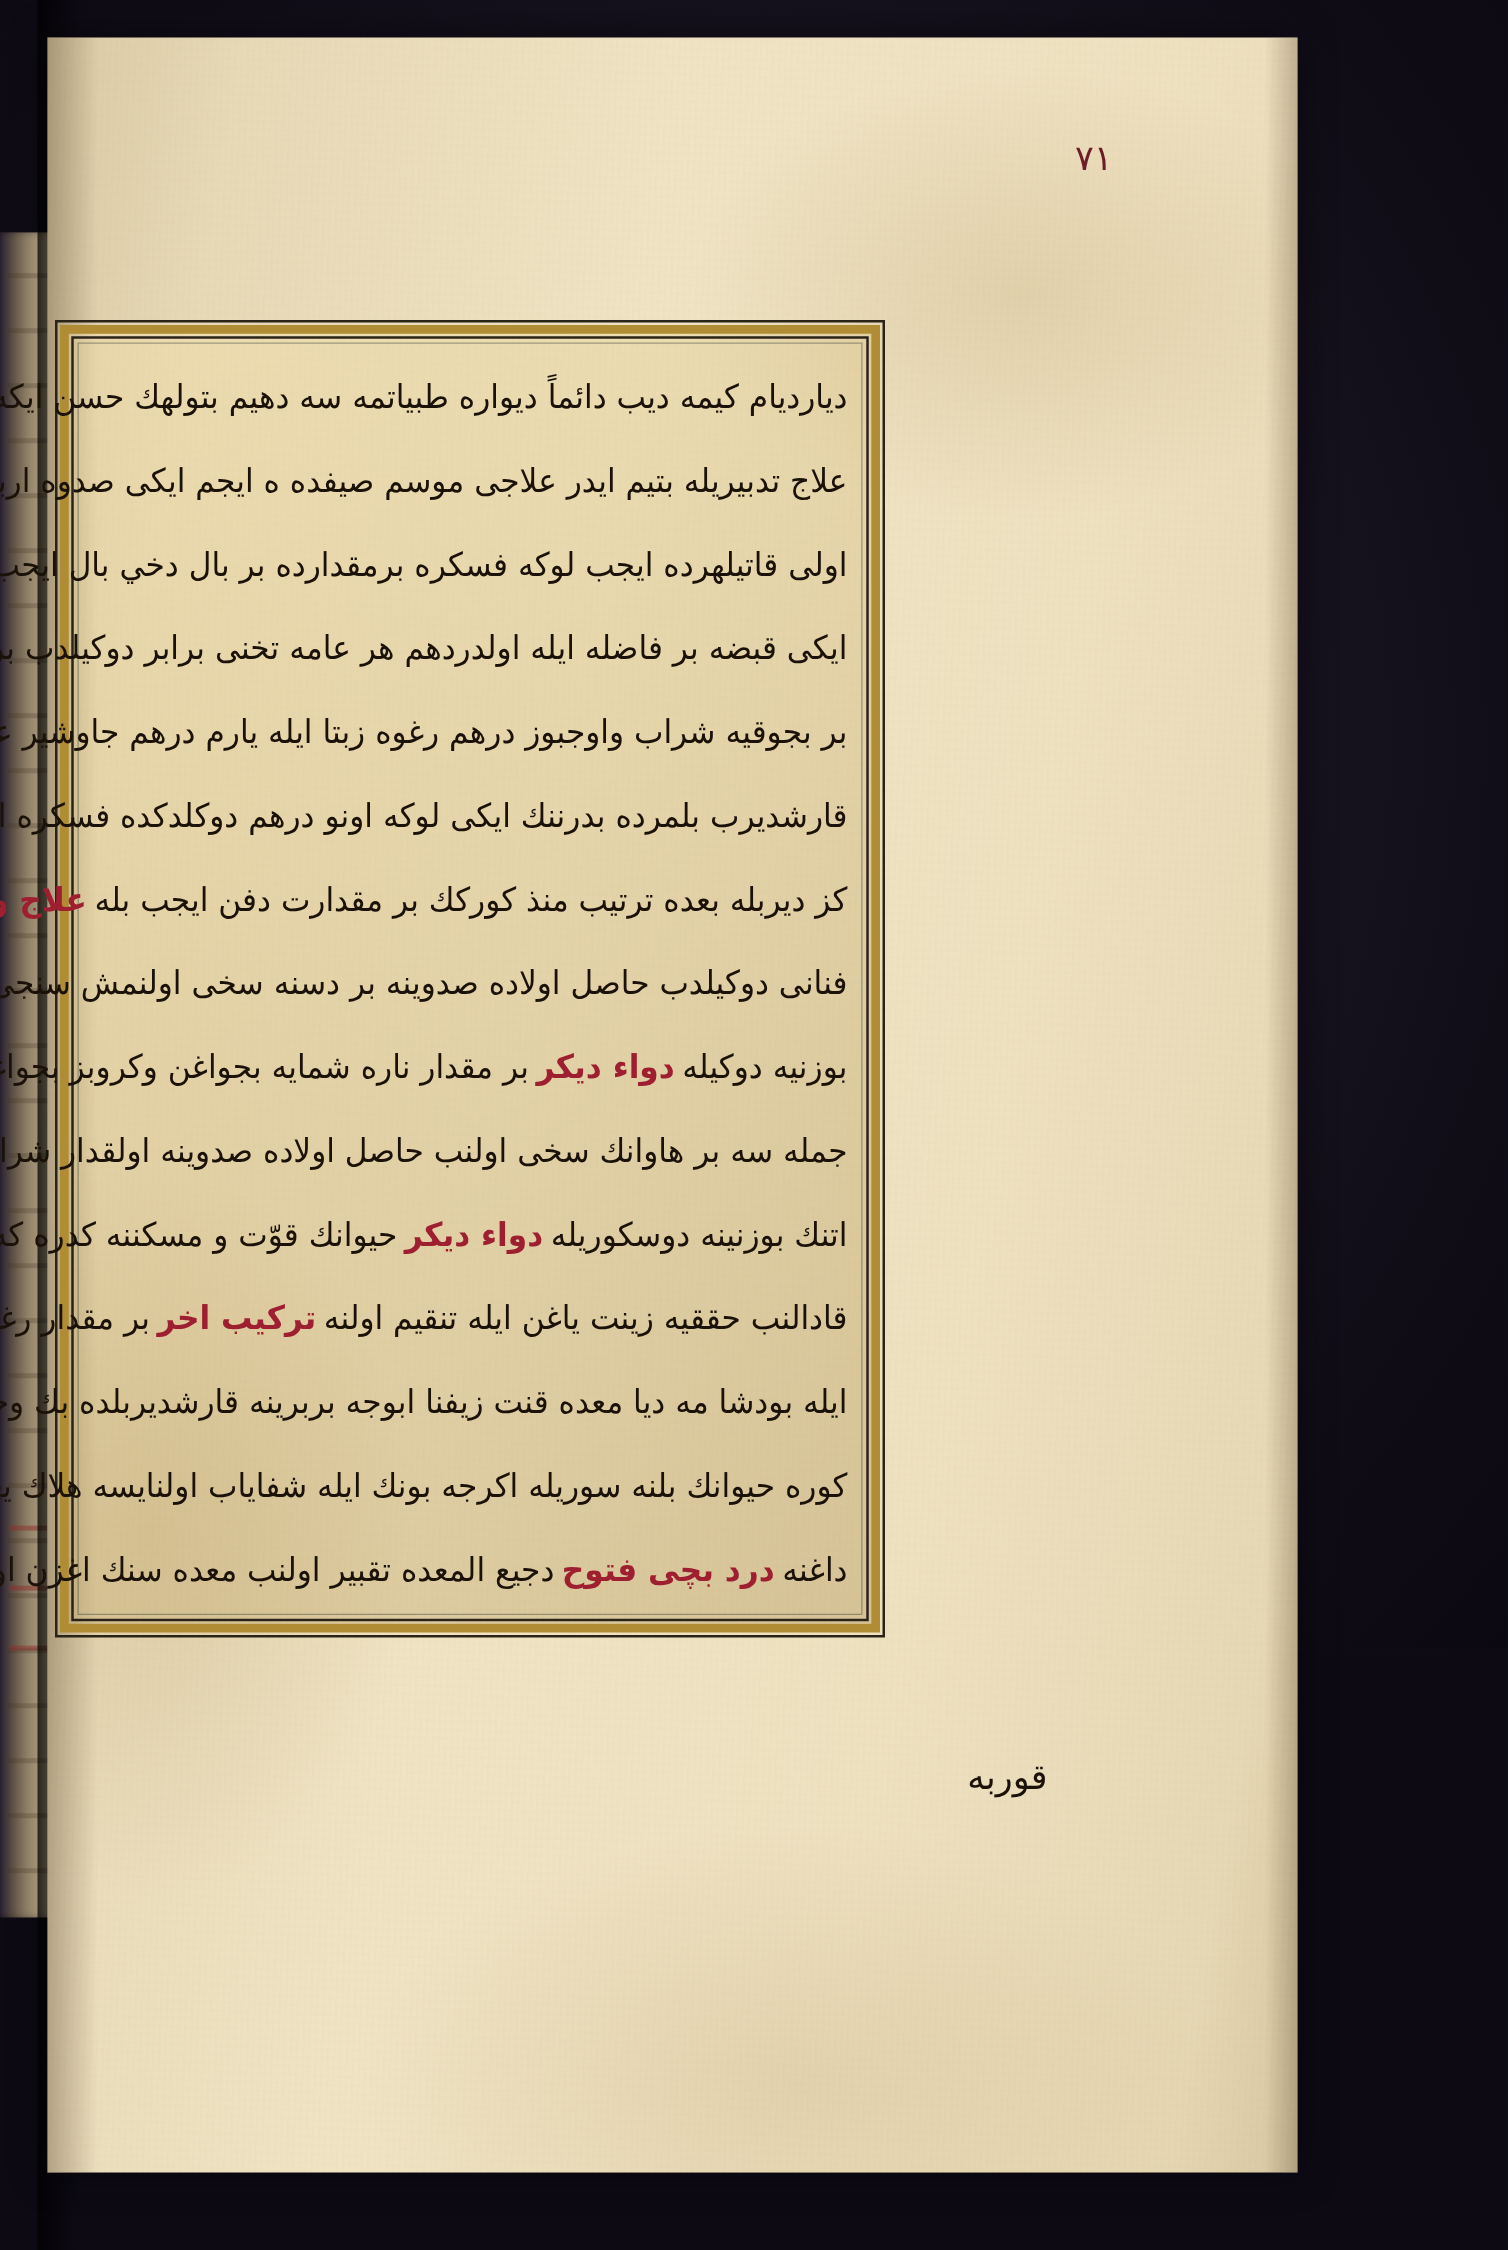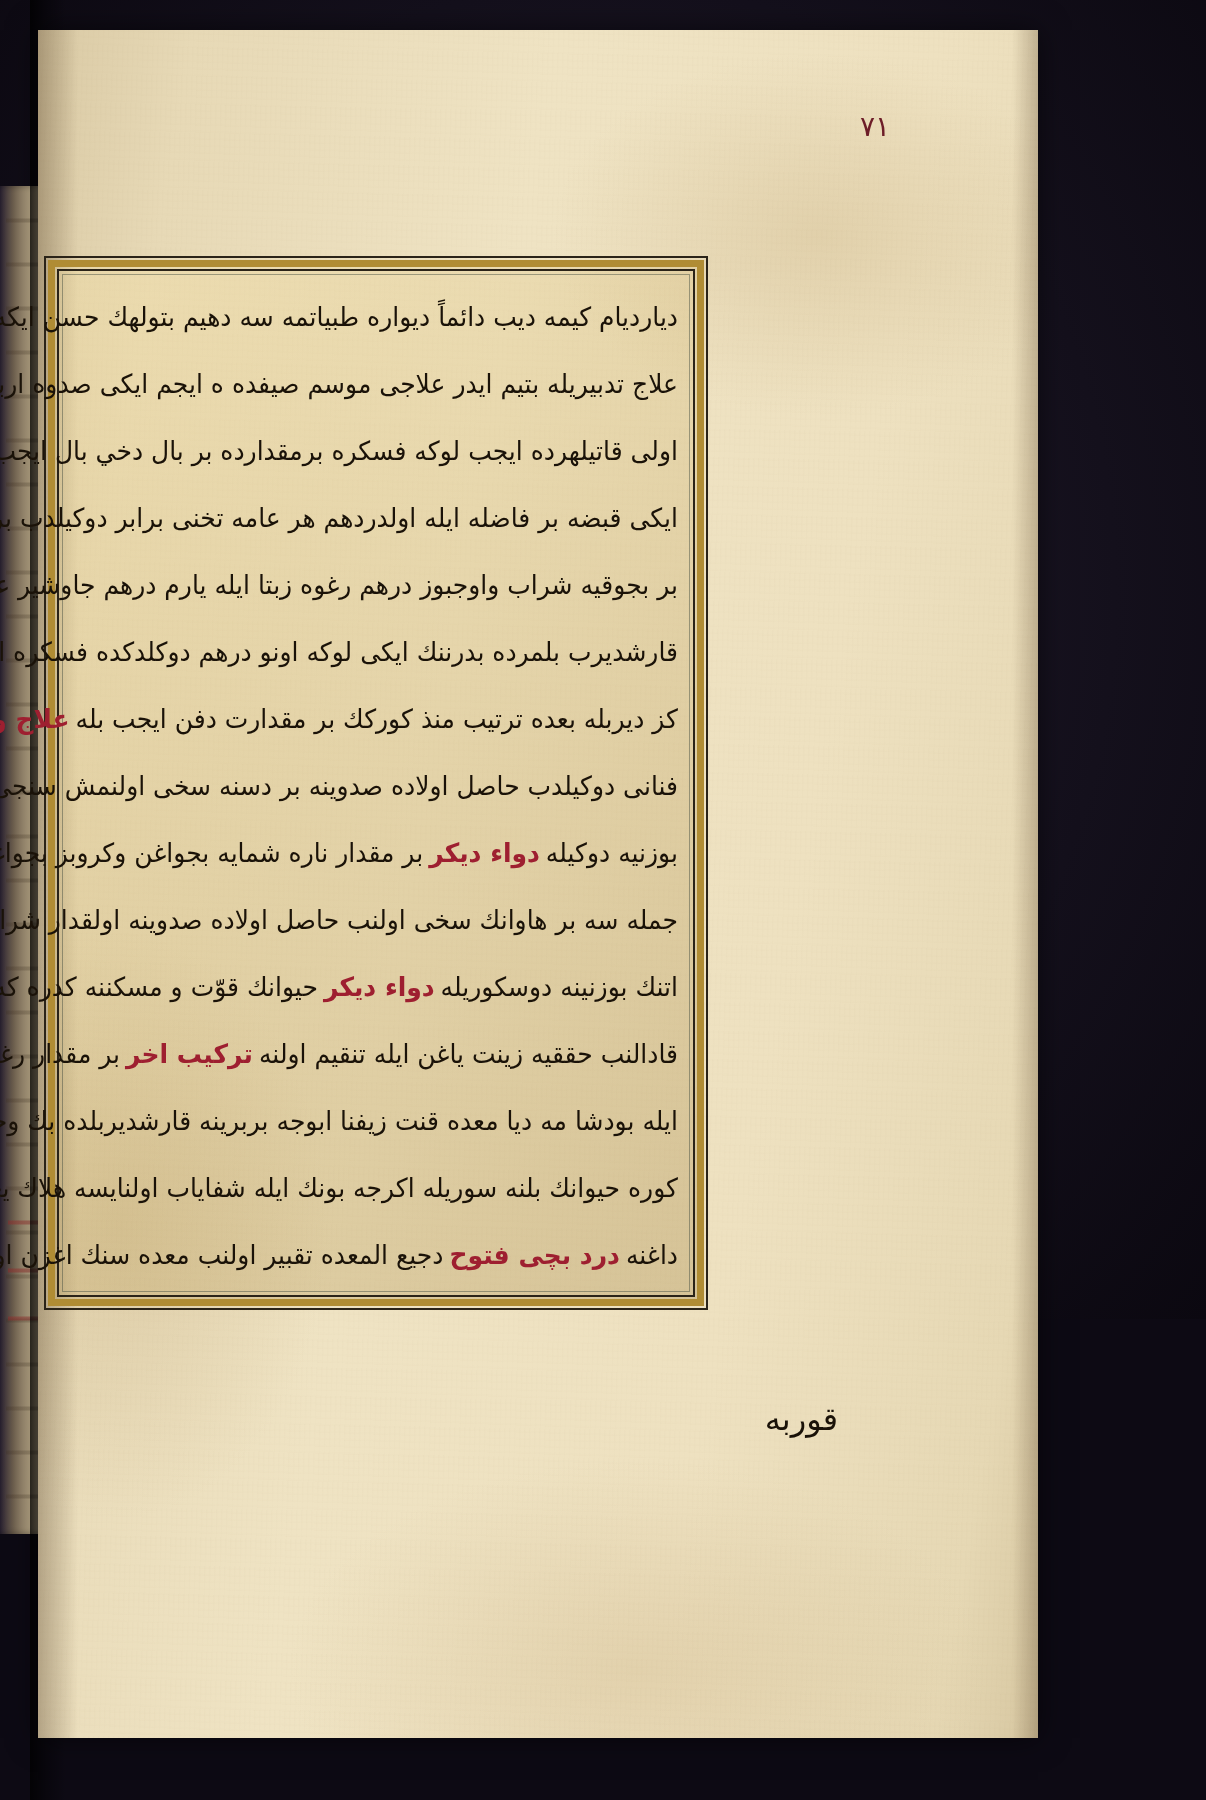--- a/index.html
+++ b/index.html
@@ -195,21 +195,21 @@
     font-weight: bold;
     padding: 0 6px;
   }
 
   
   .catchword {
     position: absolute;
     right: 200px;
     bottom: 300px;
     font-family: "DejaVu Sans", sans-serif;
-    font-size: 32px;
+    font-size: 28px;
     color: #1a1208;
     direction: rtl;
     margin-left: 45px;
   }
 
   
   .fiber {
     position: absolute;
     inset: 0;
     opacity: 0.18;

